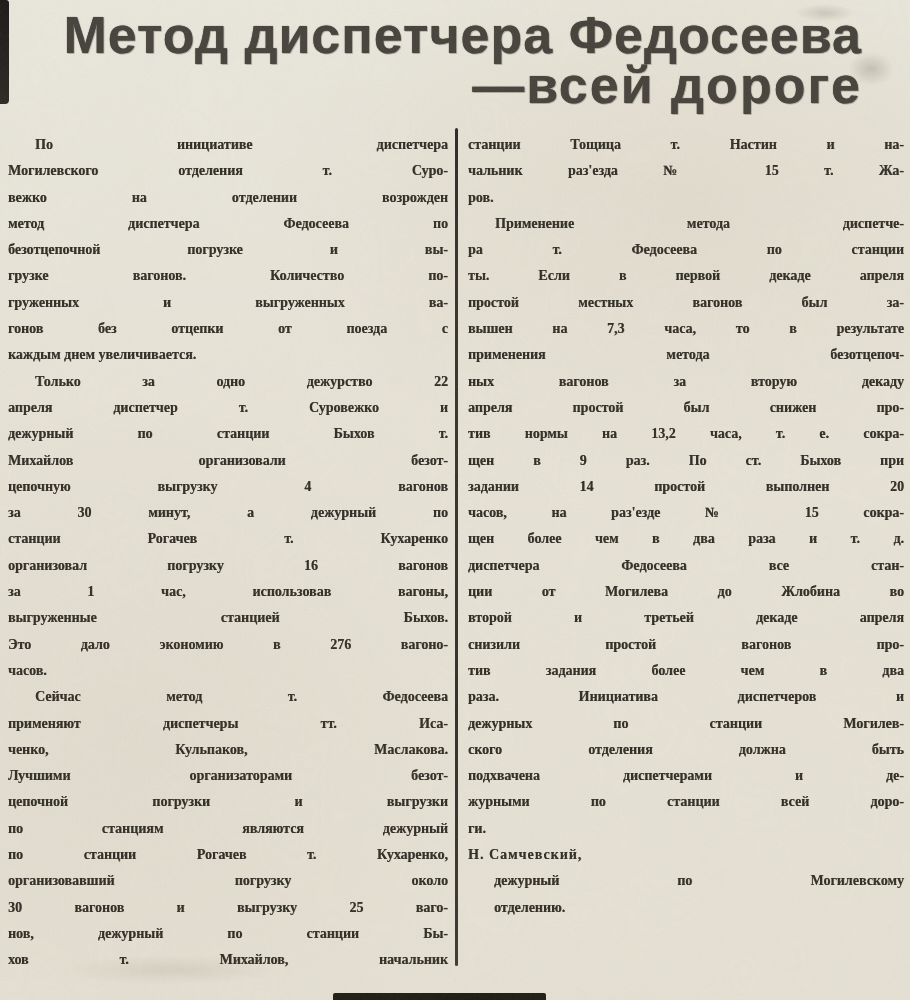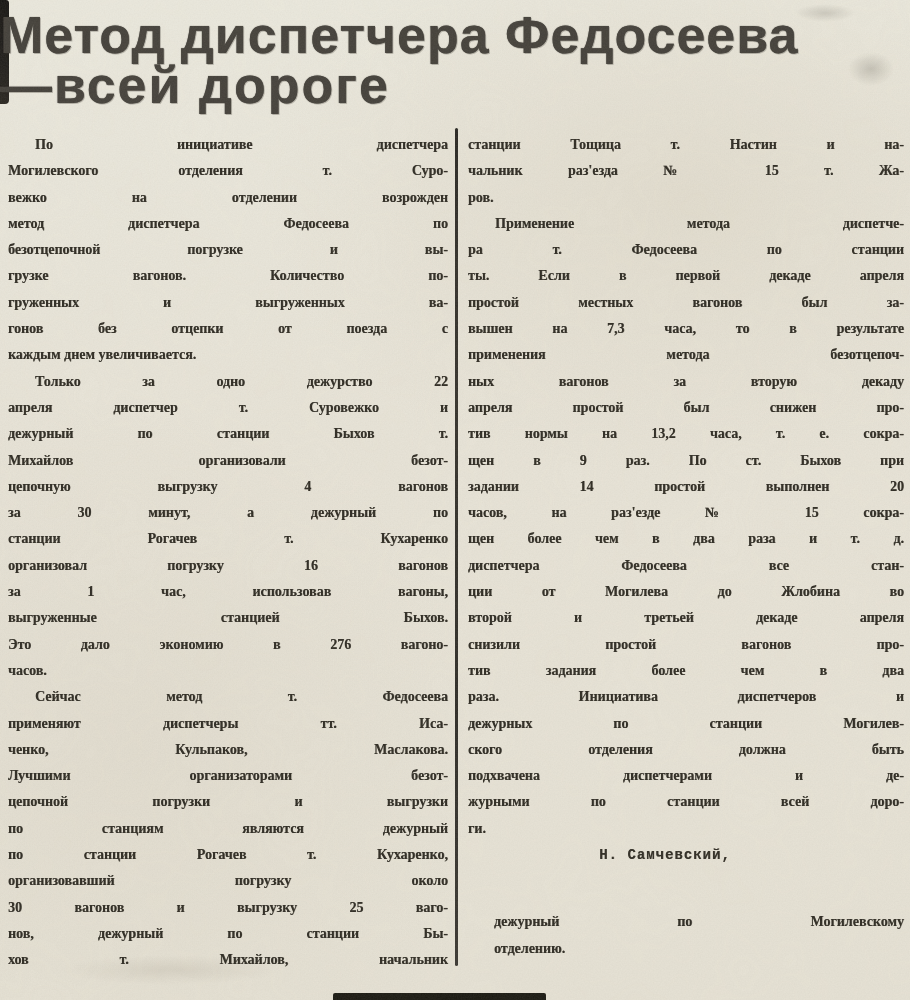--- a/index.html
+++ b/index.html
@@ -10,21 +10,21 @@
       radial-gradient(ellipse 600px 400px at 75% 20%, rgba(221,214,198,.55), rgba(0,0,0,0) 70%),
       radial-gradient(ellipse 500px 500px at 15% 75%, rgba(222,216,202,.5), rgba(0,0,0,0) 70%),
       linear-gradient(180deg,#eceadf 0%,#e9e5d9 45%,#e7e3d6 100%);
     overflow:hidden;
     font-family:"Liberation Serif", serif;
   }
   .noise-overlay{position:absolute;left:0;top:0;z-index:3;pointer-events:none;}
 
   .headline{
     position:absolute;left:0;top:10px;width:862px;z-index:2;
-    text-align:left;
+    text-align:right;
     font-family:"Liberation Sans", sans-serif;
     font-weight:bold;
     font-size:52px;
     line-height:50px;
     letter-spacing:1px;
     color:#413e38;
     text-shadow:0 0 1px rgba(40,38,33,.85), 1px 1px 0 rgba(60,56,48,.25);
   }
   .headline .hl2{letter-spacing:2px;}
 
@@ -42,25 +42,24 @@
     height:26.3px;line-height:26.3px;
     text-align:justify;text-align-last:justify;
     white-space:normal;overflow:visible;
   }
   .para .line:last-child{text-align-last:left;}
   .para.indent .line:first-child{text-indent:27px;}
   .para.last-justified .line:last-child{text-align-last:justify;}
 
   .sig-name{
     height:26.3px;line-height:26.3px;
-    text-align:center;padding-right:42px;
+    text-align:left;padding-right:42px;
     letter-spacing:1px;
-    font-family:Liberation Mono, monospace;
   }
-  .sig-role1{height:26.3px;line-height:26.3px;padding-left:26px;text-align:justify;text-align-last:justify;margin-top:41px;}
+  .sig-role1{height:26.3px;line-height:26.3px;padding-left:26px;text-align:justify;text-align-last:justify;}
   .sig-role2{height:26.3px;line-height:26.3px;padding-left:26px;text-align:left;}
 
   .column-rule{
     position:absolute;left:455px;top:128px;z-index:1;
     width:2.5px;height:838px;
     background:linear-gradient(180deg,#262420 0%,#34312b 30%,#2c2a25 70%,#383530 100%);
     border-radius:2px;
   }
   .edge-mark{
     position:absolute;left:0;top:0;z-index:2;

